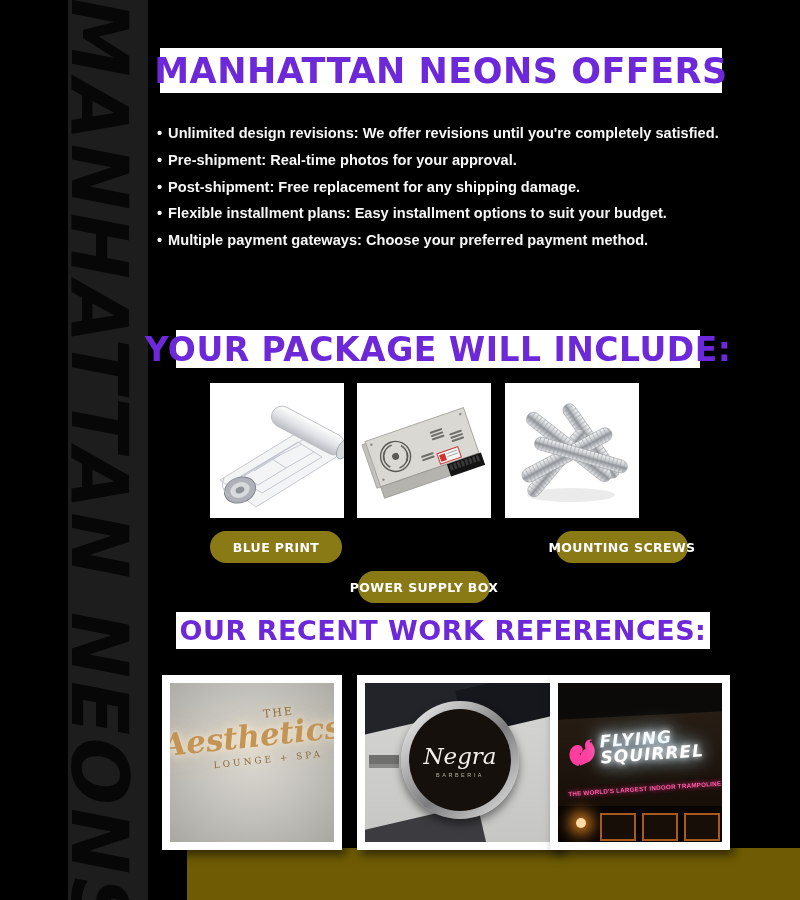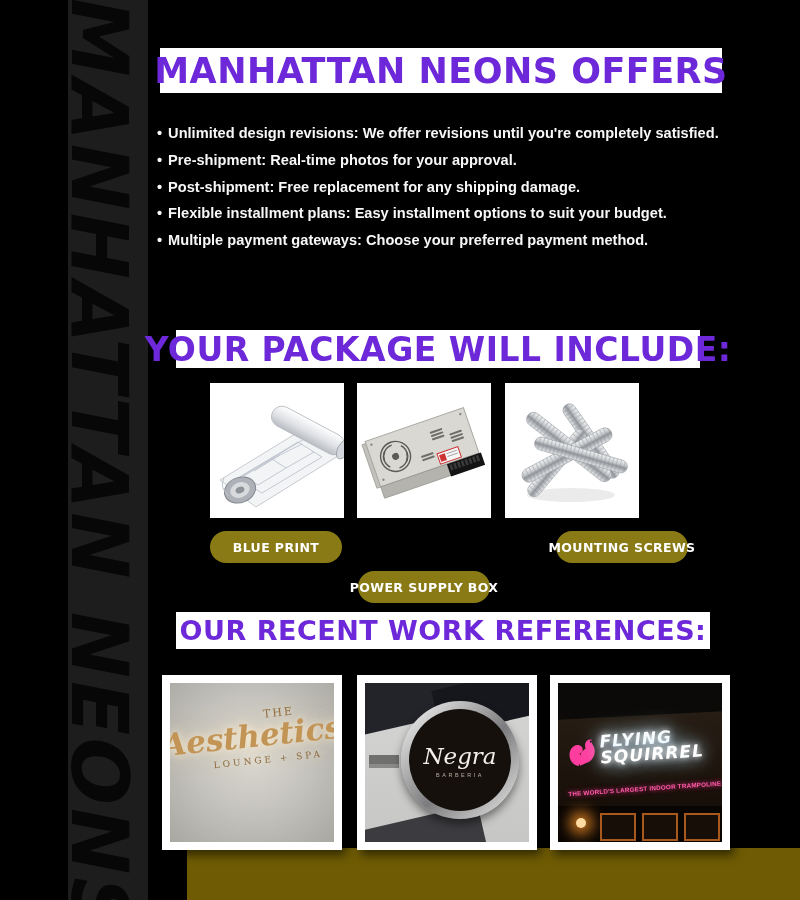--- a/index.html
+++ b/index.html
@@ -30,21 +30,21 @@
   .pkg-card svg{display:block;}
 
   .pill{position:absolute;top:531px;height:32px;background:#8a7a15;border-radius:16px;color:#fff;
     display:flex;align-items:center;justify-content:center;font-weight:700;font-size:12.5px;letter-spacing:0.4px;
     font-family:"DejaVu Sans",sans-serif;white-space:nowrap;}
   #pill1{left:210px;width:132px;text-align:center;} #pill2{left:358px;width:132px;margin-top:40px;} #pill3{left:524px;width:132px;margin-left:32px;}
 
   
   .work{position:absolute;top:675px;width:180px;height:175px;background:#fff;z-index:3;
     box-shadow:4px 5px 9px rgba(0,0,0,0.55);}
-  #work1{left:162px;} #work2{left:357px;} #work3{left:550px;}
+  #work1{left:162px;} #work2{left:357px;padding-left:24px;} #work3{left:550px;}
   .work-img{position:absolute;left:8px;top:8px;right:8px;bottom:8px;overflow:hidden;}
 
   
   .aes{width:100%;height:100%;background:radial-gradient(circle at 50% 45%,#dcd9d2 0%,#c4c2bc 50%,#a9a7a1 100%);position:relative;}
   .aes-inner{position:absolute;left:0;right:0;top:26px;transform:rotate(-6deg);display:flex;flex-direction:column;align-items:center;}
   .aes-the{font-family:"DejaVu Serif",serif;font-size:11px;letter-spacing:2px;color:#8d6a3c;margin-left:58px;
     text-shadow:0 0 8px rgba(255,240,210,0.9);}
   .aes-script{font-family:"DejaVu Serif",serif;font-style:italic;font-weight:700;font-size:31px;color:#c29455;
     margin-top:-4px;text-shadow:0 0 10px rgba(255,240,210,0.95),0 0 24px rgba(255,228,185,0.65);}
   .aes-sub{font-family:"DejaVu Serif",serif;font-size:9px;letter-spacing:3px;color:#8d6a3c;margin-top:2px;margin-left:28px;

